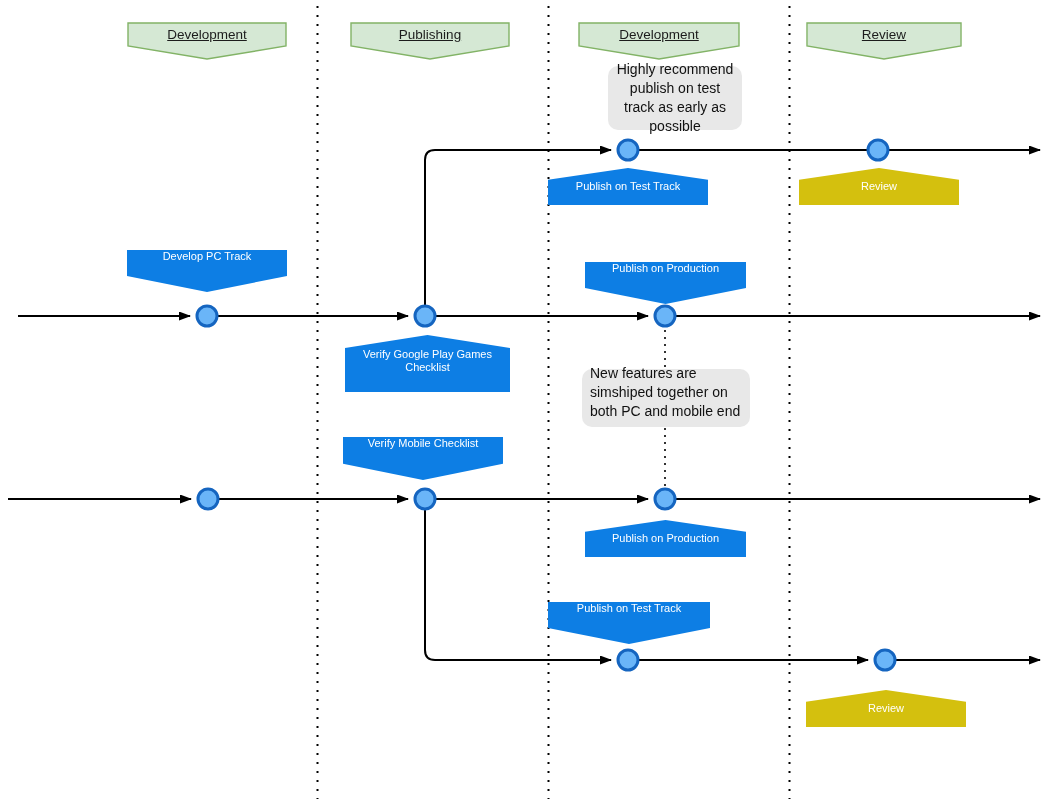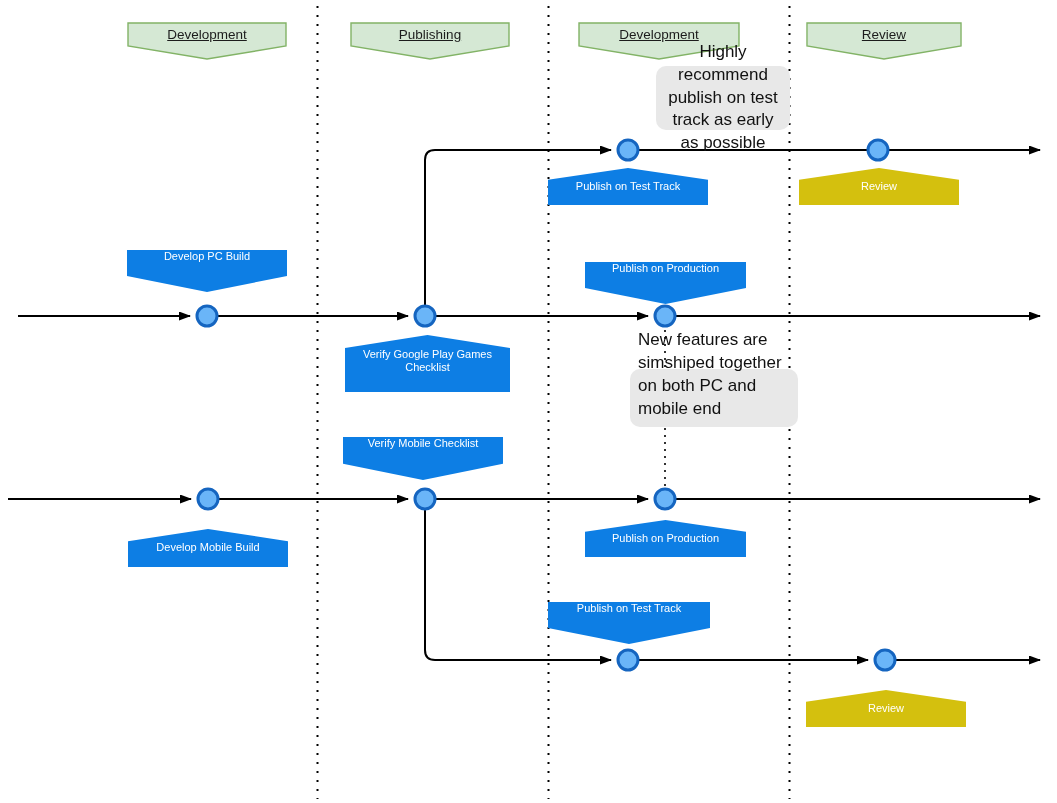--- a/index.html
+++ b/index.html
@@ -38,22 +38,22 @@
     padding-top:12px;
   }
   .pennant.up.tall{
     clip-path:polygon(0 23%,50% 0,100% 23%,100% 100%,0 100%);
     padding-top:13px;
   }
   .pennant.review{background:var(--review-fill,#d4c00e);}
 
   .note{
     position:absolute;background:var(--note-fill,#e8e8e8);border-radius:10px;
-    color:#111;font-size:17px;line-height:1.35;box-sizing:border-box;
-    display:flex;align-items:center;margin-left:48px;
+    color:#111;font-size:14px;line-height:1.35;box-sizing:border-box;
+    display:flex;align-items:center;
   }
   .note.center{text-align:center;justify-content:center;padding:6px 6px;}
   .note.left{text-align:left;padding:6px 8px;}
 </style>
 </head>
 <body>
 
 <div id="canvas">
 
   <svg id="flow-svg" viewBox="0 0 1057 803">
@@ -137,38 +137,35 @@
     <span>New features are simshiped together on both PC and mobile end</span>
   </div>
 
   <div class="pennant up" style="left:548px;top:168px;width:160px;height:37px;">
     <span>Publish on Test Track</span>
   </div>
   <div class="pennant up review" style="left:799px;top:168px;width:160px;height:37px;">
     <span>Review</span>
   </div>
   <div class="pennant down" style="left:127px;top:250px;width:160px;height:42px;">
-    <span>Develop PC Build</span>
+    <span>Develop PC Track</span>
   </div>
   <div class="pennant down" style="left:585px;top:262px;width:161px;height:42px;">
     <span>Publish on Production</span>
   </div>
   <div class="pennant up tall" style="left:345px;top:335px;width:165px;height:57px;padding-left:14px;padding-right:14px;">
     <span>Verify Google Play Games Checklist</span>
   </div>
 
   <div class="pennant down" style="left:343px;top:437px;width:160px;height:43px;">
     <span>Verify Mobile Checklist</span>
   </div>
   <div class="pennant up" style="left:585px;top:520px;width:161px;height:37px;">
     <span>Publish on Production</span>
   </div>
-  <div class="pennant up" style="left:128px;top:529px;width:160px;height:38px;">
-    <span>Develop Mobile Build</span>
-  </div>
   <div class="pennant down" style="left:548px;top:602px;width:162px;height:42px;">
     <span>Publish on Test Track</span>
   </div>
   <div class="pennant up review" style="left:806px;top:690px;width:160px;height:37px;">
     <span>Review</span>
   </div>
 
 </div>
 
 </body></html>

